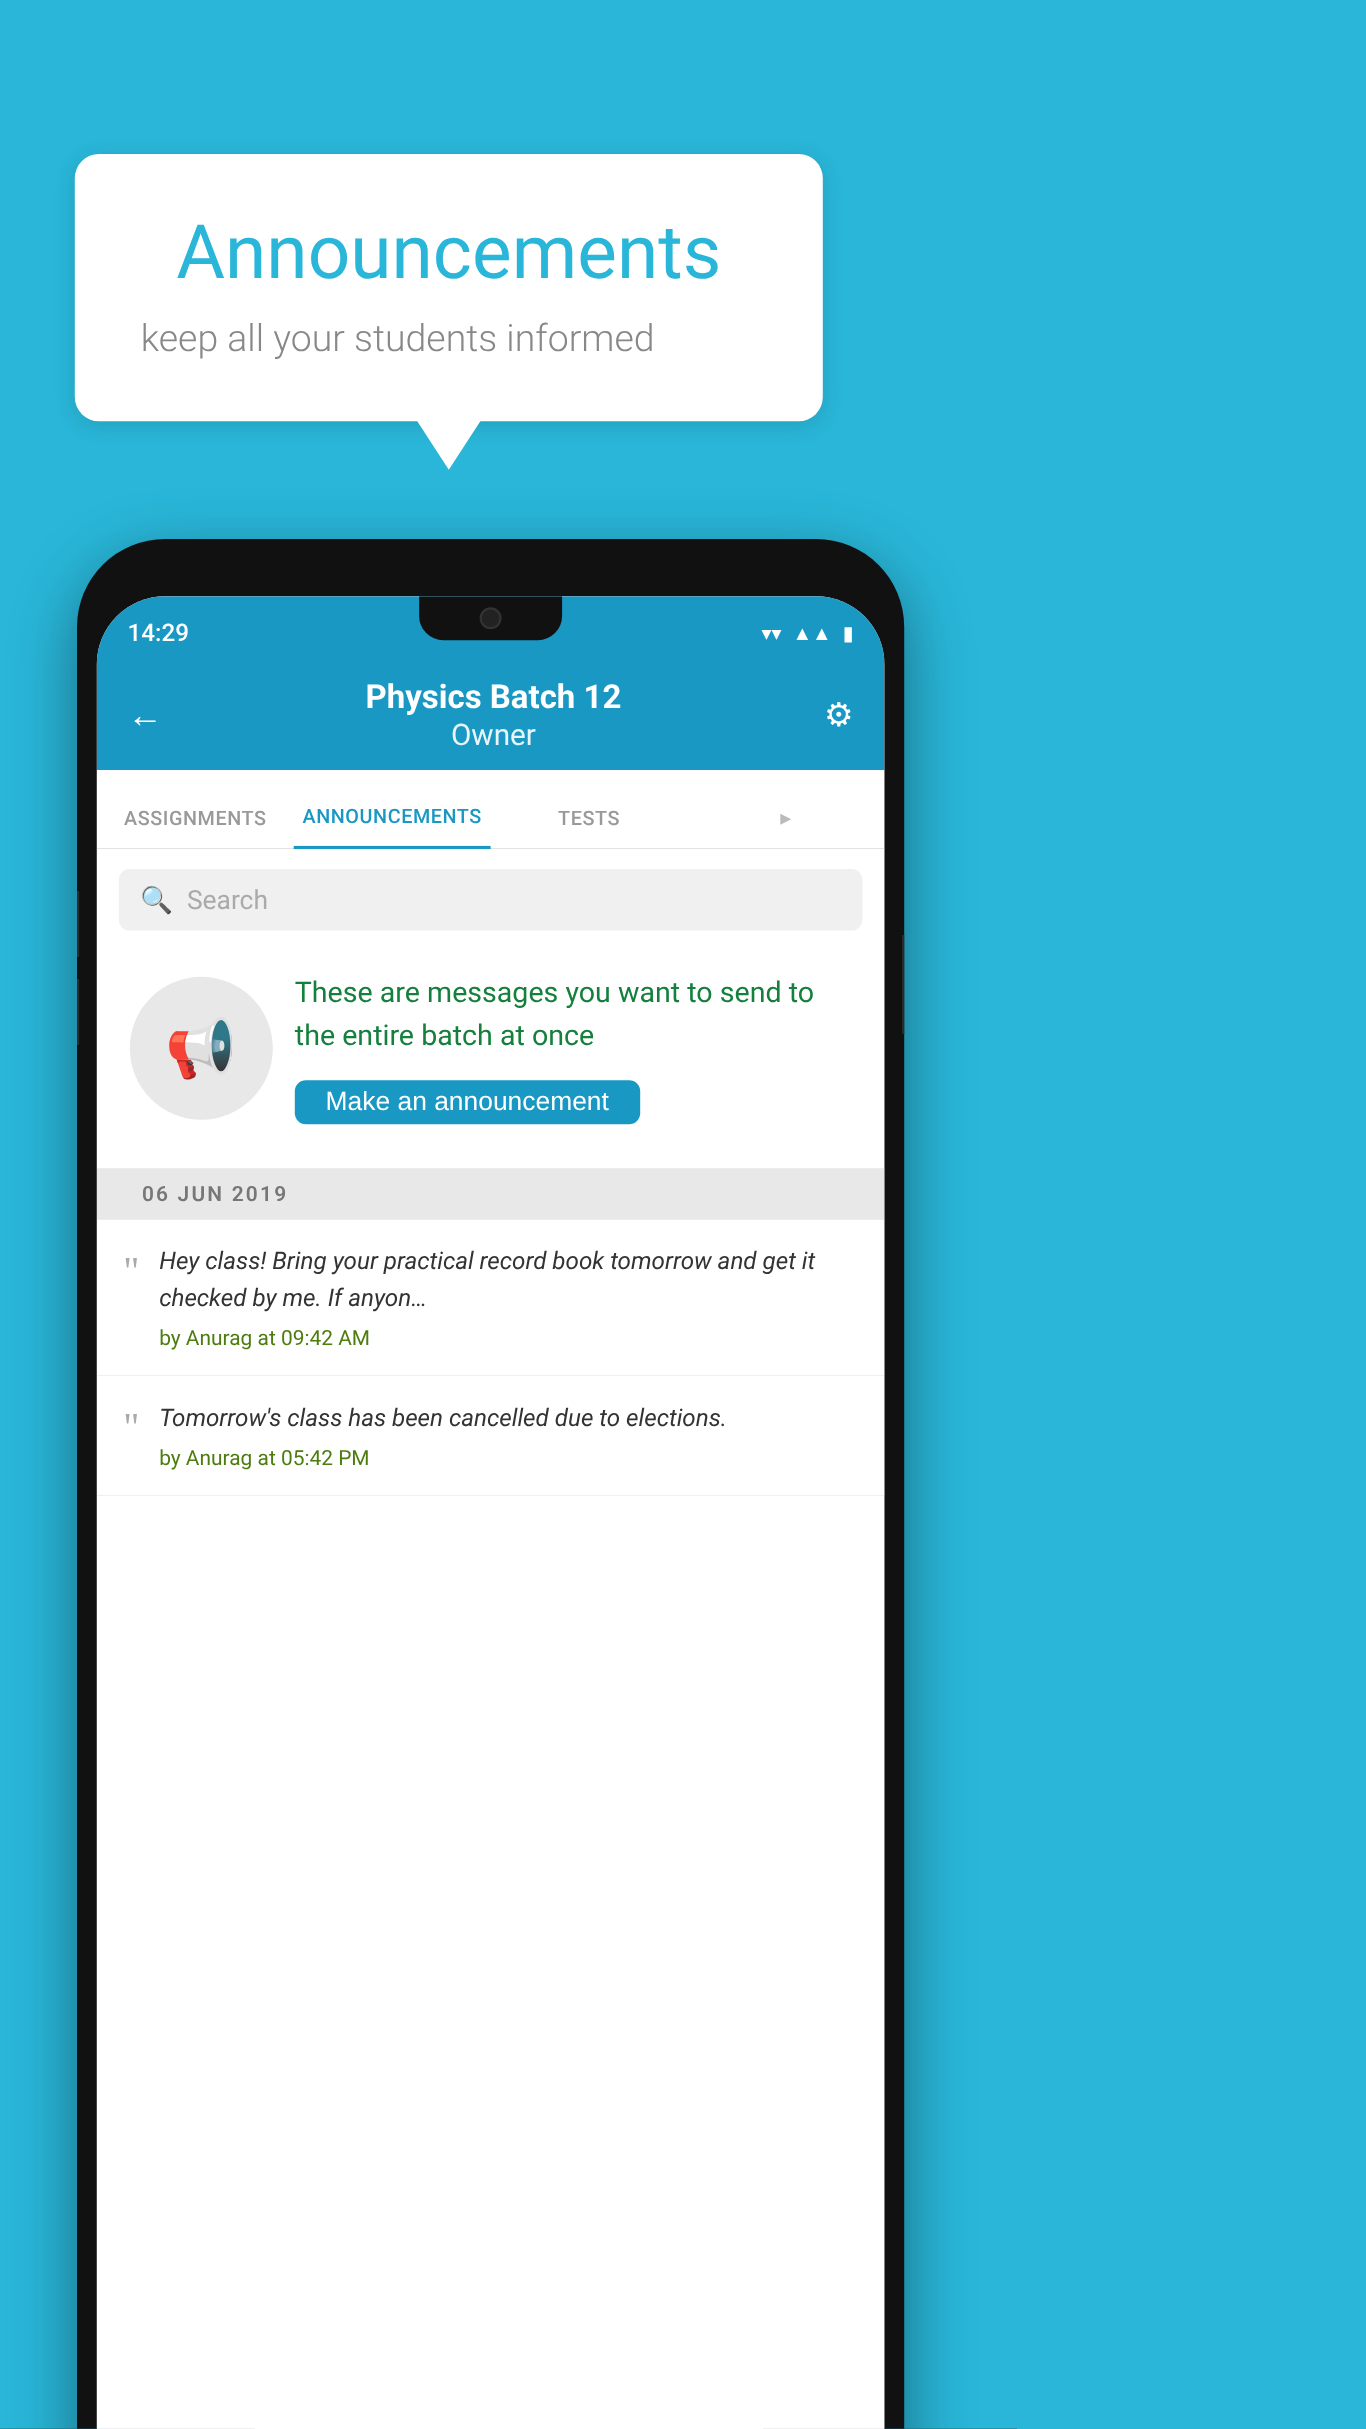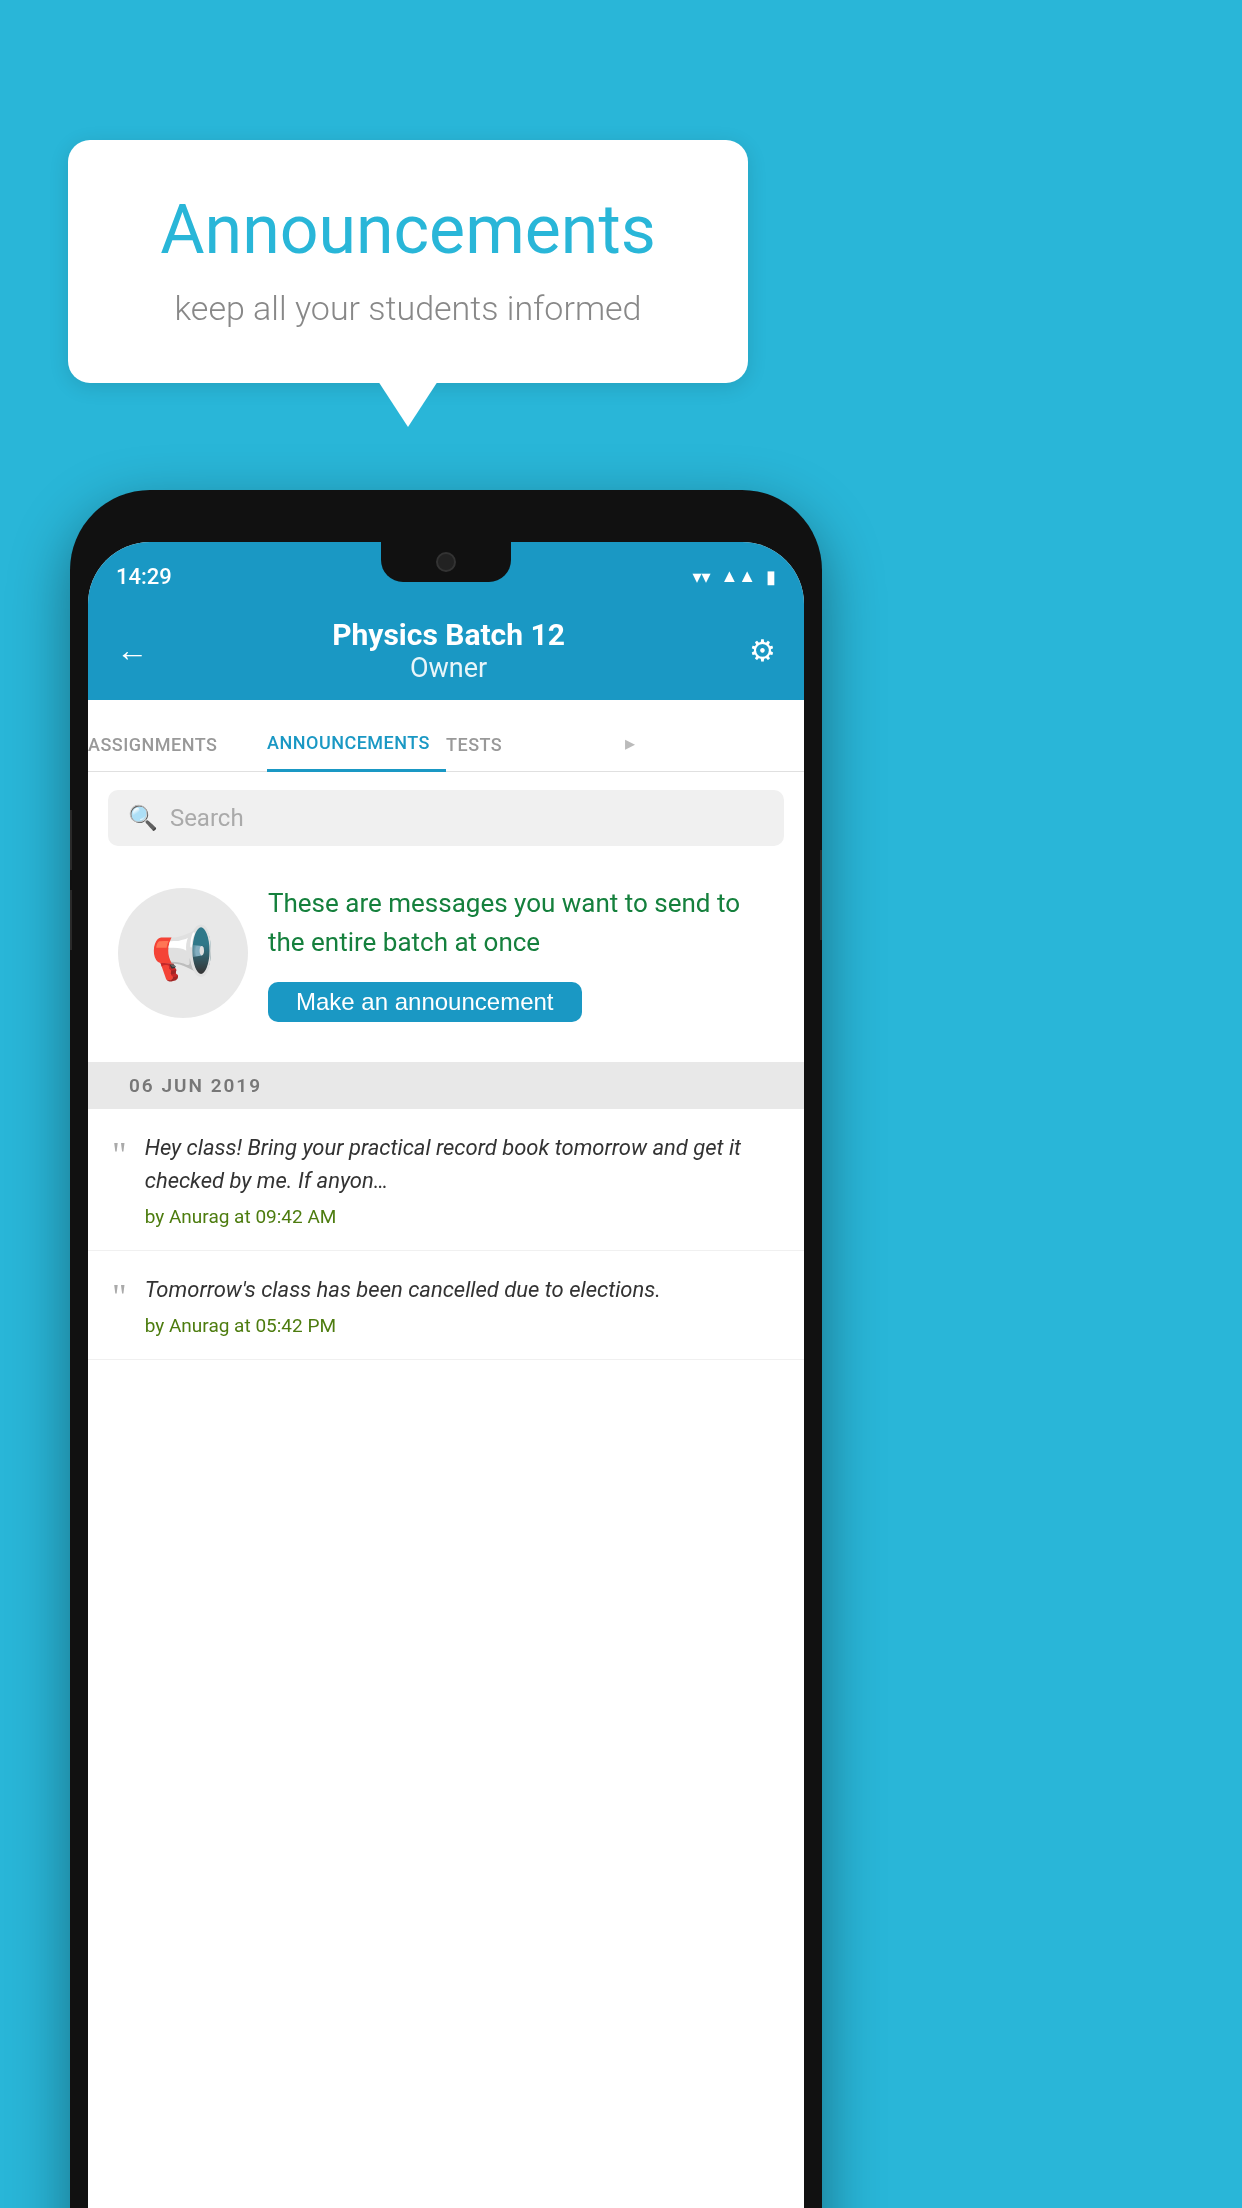--- a/index.html
+++ b/index.html
@@ -46,21 +46,20 @@
       font-size: 68px;
       color: #29b6d8;
       font-weight: 400;
       text-align: center;
       margin-bottom: 18px;
     }
 
     .speech-bubble-subtitle {
       font-size: 34px;
       color: #888;
-      text-align: center;
       font-weight: 300;
     }
 
     
     .phone-frame {
       position: absolute;
       top: 490px;
       left: 70px;
       width: 752px;
       height: 1912px;
@@ -193,20 +192,21 @@
       right: 0;
       height: 72px;
       background: #fff;
       display: flex;
       align-items: flex-end;
       border-bottom: 1px solid #e0e0e0;
     }
 
     .tab {
       flex: 1;
+      text-align: center;
       padding-bottom: 16px;
       font-size: 18px;
       font-weight: 500;
       color: #999;
       cursor: pointer;
       text-transform: uppercase;
       letter-spacing: 0.5px;
     }
 
     .tab.active {

